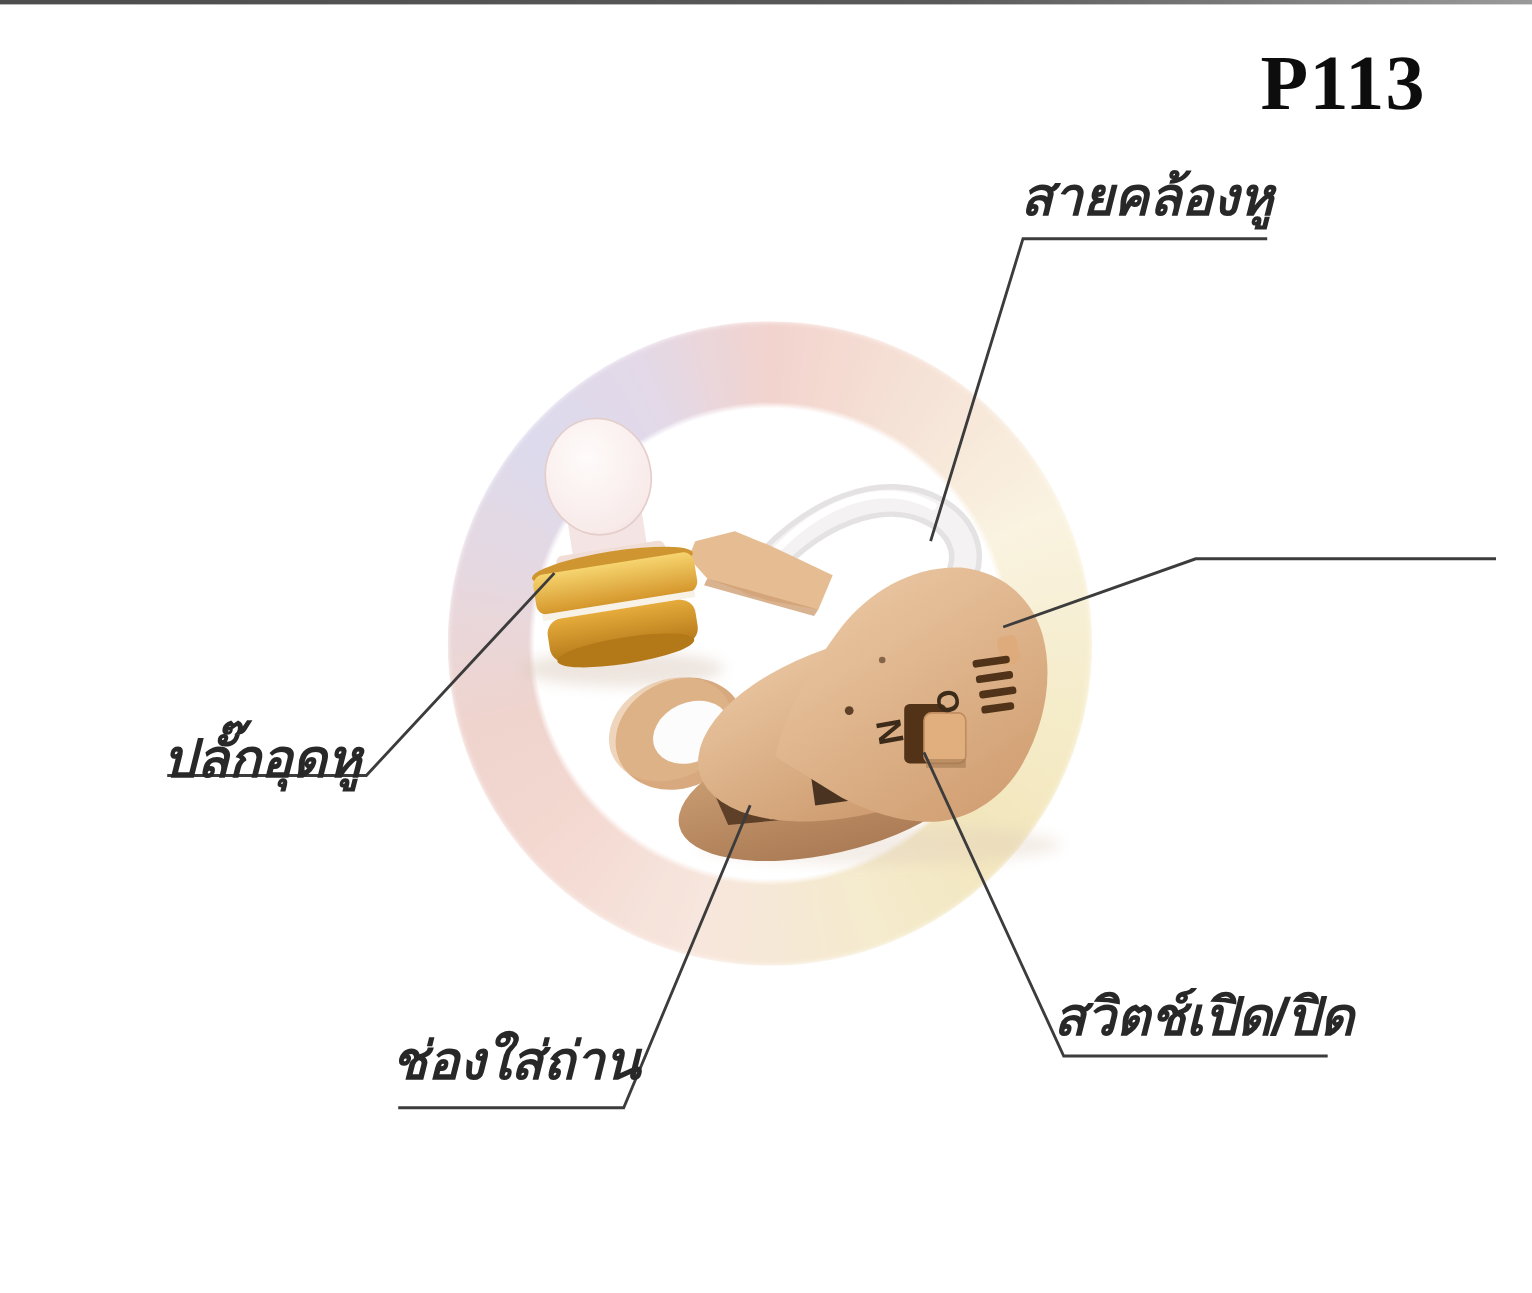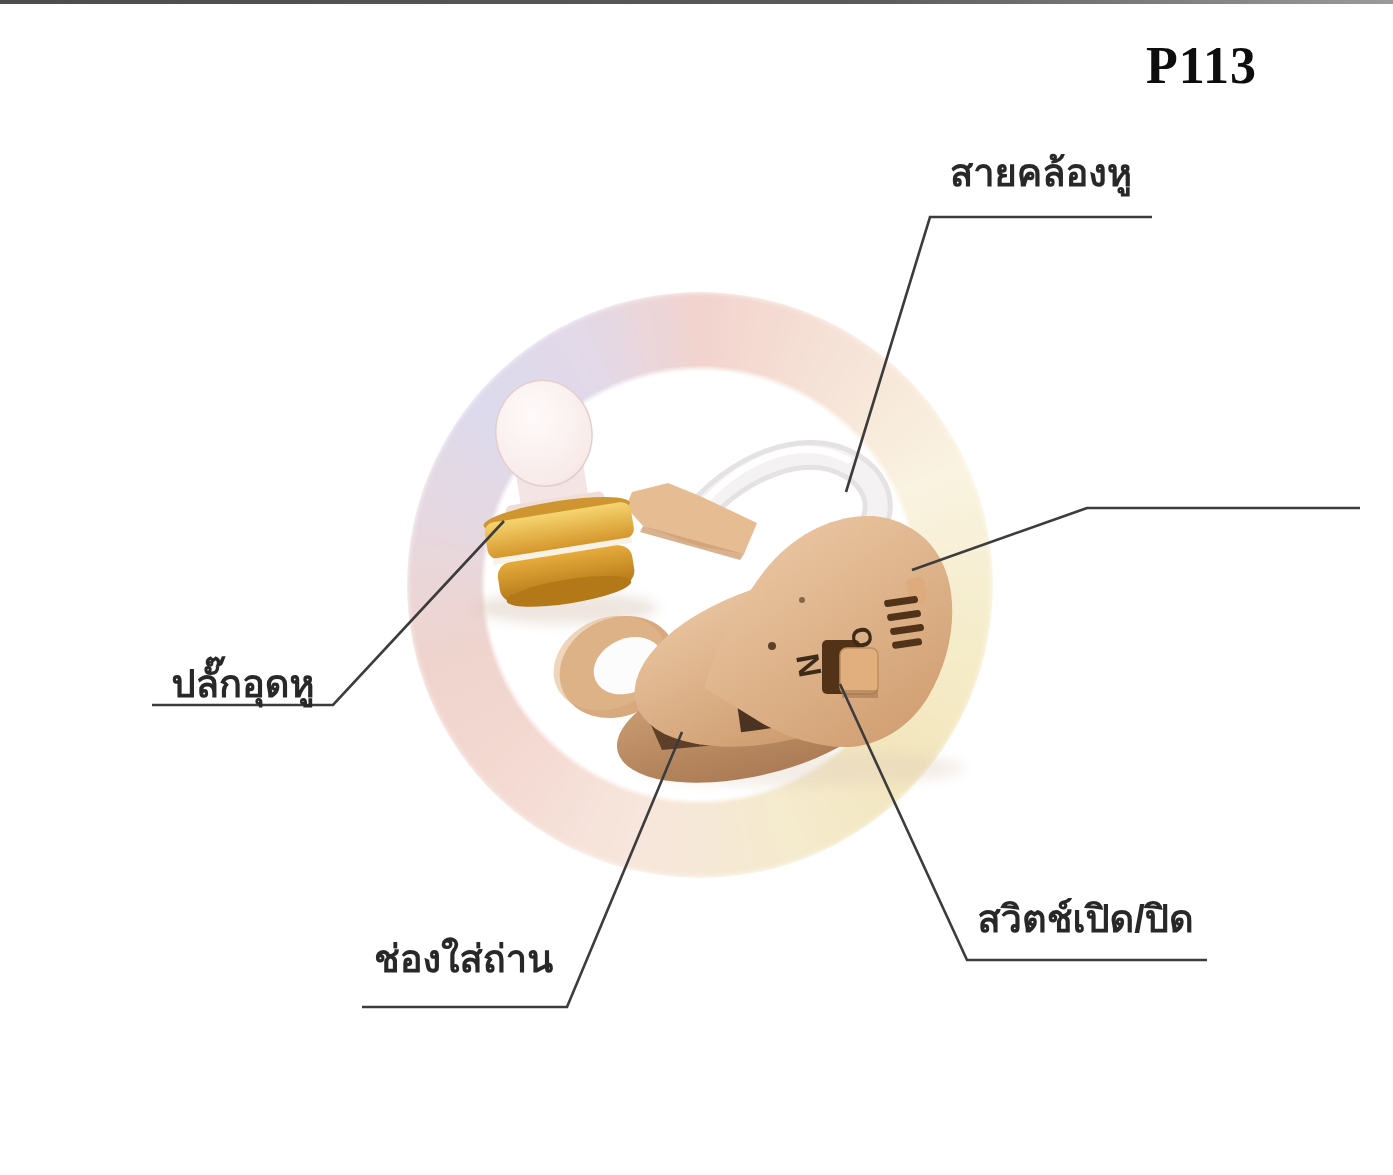--- a/index.html
+++ b/index.html
@@ -7,37 +7,37 @@
     position:relative; width:1393px; height:1175px; overflow:hidden;
     background:#ffffff; font-family:"Liberation Sans", sans-serif;
   }
   .topline{
     position:absolute; left:0; top:0; width:100%; height:4px;
     background:linear-gradient(to right,#4d4d4d 0%,#5a5a5a 62%,#9a9a9a 100%);
   }
   .pcode{
     position:absolute; left:1146px; top:36px; width:200px;
     font-family:"Liberation Serif", serif; font-weight:600;
-    font-size:52px; color:#0d0d0d; letter-spacing:1px;
+    font-size:71px; color:#0d0d0d; letter-spacing:1px;
   }
   .titlebox{
     position:absolute; left:38px; top:84px; width:566px; height:150px;
     border:4px dashed #151515; border-radius:16px; box-sizing:border-box;
     padding:22px 20px 8px 36px;
   }
   .titlebox .t1{
     font-size:45px; font-weight:700; color:#141414; white-space:nowrap;
   }
   .titlebox .t2{
     font-size:44px; font-weight:700; color:#54170d; text-align:right;
     padding-right:36px; margin-top:2px; white-space:nowrap;
   }
   .plabel{
-    position:absolute; font-size:38px; font-weight:600; color:#282828;
-    text-align:center; white-space:nowrap; line-height:1.15;
+    position:absolute; font-size:48px; font-weight:600; color:#282828;
+    text-align:left; white-space:nowrap; line-height:1.15;font-style:italic;
   }
   .lbl-earhook{ left:928px; top:152px; width:226px; }
   .lbl-volume { left:1078px; top:444px; width:288px; }
   .lbl-plug   { left:148px;  top:628px; width:190px;margin-top:35px; }
   .lbl-batt   { left:356px;  top:938px; width:215px; }
   .lbl-switch { left:958px;  top:898px; width:255px; }
   .ring{
     position:absolute; left:407px; top:292px; width:586px; height:586px;
     border-radius:50%;
     background:conic-gradient(from 0deg,

